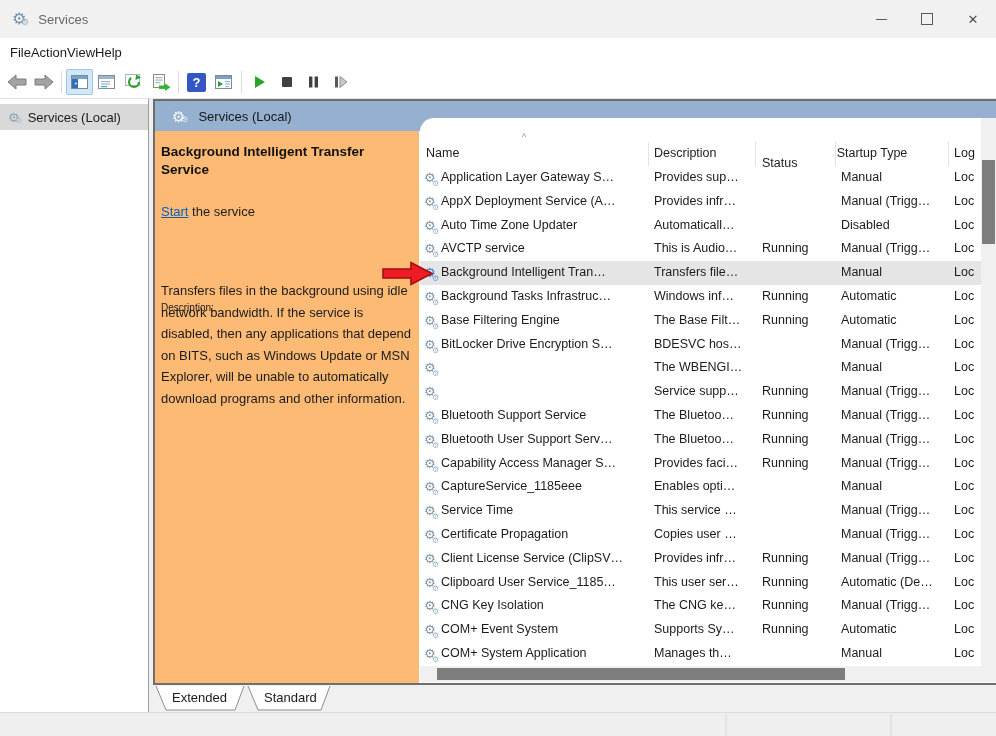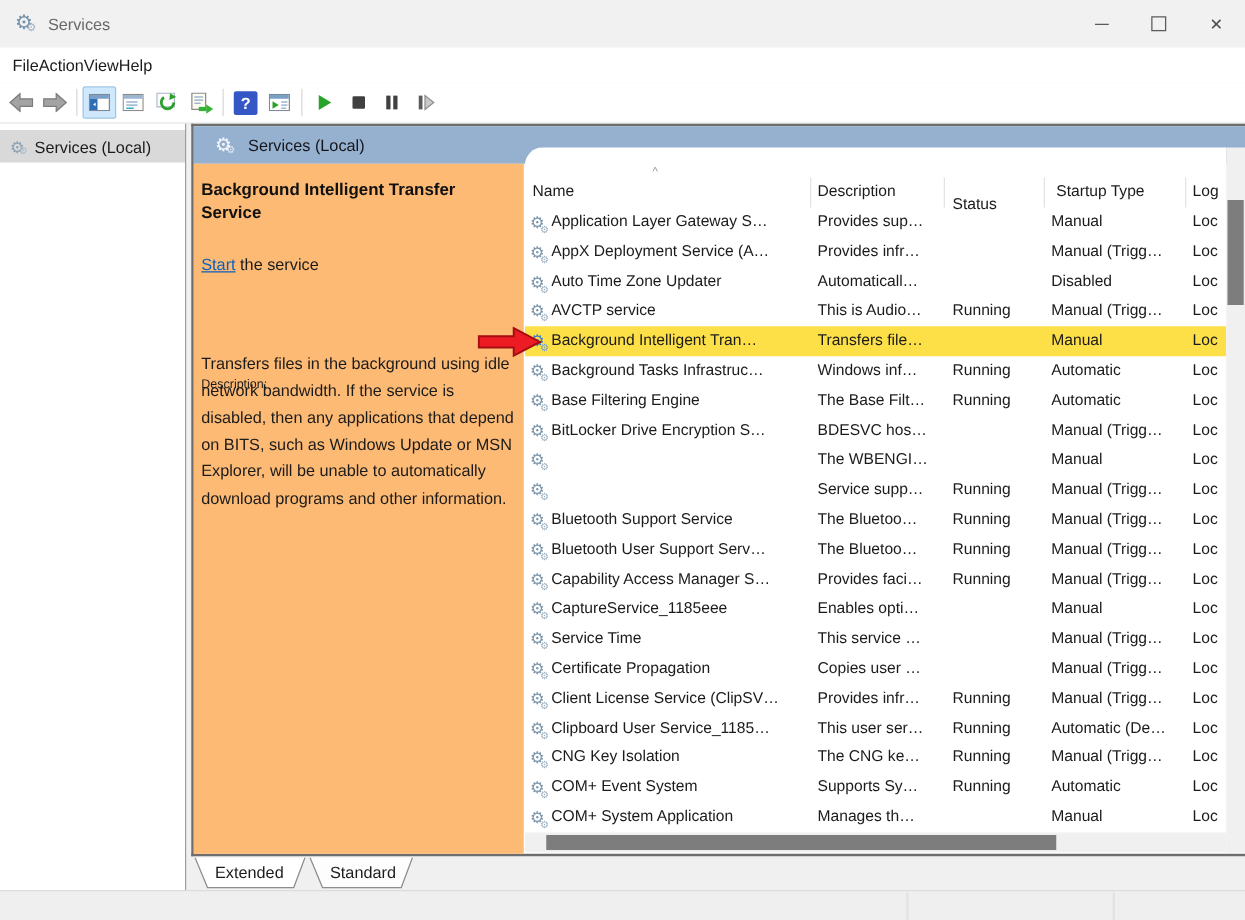--- a/index.html
+++ b/index.html
@@ -62,21 +62,21 @@
   .info-desc{position:absolute;left:6px;top:149px;width:253px;font-size:13px;color:#1b1b1b;line-height:21.6px;}
 
   
   .list-panel{position:absolute;left:420px;top:118px;width:561px;height:564px;background:#ffffff;
               border-top-left-radius:14px;overflow:hidden;}
   .sort-caret{position:absolute;top:14px;left:102px;font-size:9px;color:#8f8f8f;}
   .col-h{position:absolute;top:24px;height:22px;line-height:22px;font-size:12.5px;color:#1b1b1b;white-space:nowrap;overflow:hidden;}
   .col-sep{position:absolute;top:24px;height:24px;width:1px;background:#e3e3e3;}
   .rows{position:absolute;left:0;top:48px;width:561px;}
   .svc-row{position:relative;height:23.8px;width:561px;}
-  .svc-row.selected{background:#fde047;}
+  .svc-row.selected{background:#e5e5e5;}
   .svc-row .cell{position:absolute;top:0;height:23.8px;line-height:23.8px;font-size:12.5px;color:#1b1b1b;
                  white-space:nowrap;overflow:hidden;}
   .c-name{left:21px;width:205px;}
   .c-desc{left:234px;width:100px;}
   .c-status{left:342px;width:75px;}
   .c-startup{left:421px;width:108px;}
   .c-logon{left:534px;width:27px;}
   .row-gear{position:absolute;left:4px;top:0;height:23.8px;line-height:23.8px;font-size:13px;color:#7e96ab;}
   .row-gear::after{content:"⚙";position:absolute;left:8px;top:6px;font-size:8px;color:#9cb1c2;}
   .svc-row.selected .row-gear{color:#3f7ec2;}
@@ -233,21 +233,21 @@
     <div class="info-start"><span class="link">Start</span><span> the service</span></div>
     <div class="info-desc-label">Description:</div>
     <div class="info-desc">Transfers files in the background using idle network bandwidth. If the service is disabled, then any applications that depend on BITS, such as Windows Update or MSN Explorer, will be unable to automatically download programs and other information.</div>
   </div>
 
   <div class="list-panel">
     <span class="sort-caret">^</span>
     <span class="col-h" style="left:6px;width:200px;">Name</span>
     <span class="col-h" style="left:234px;width:95px;">Description</span>
     <span class="col-h" style="left:342px;width:70px;margin-top:10px;">Status</span>
-    <span class="col-h" style="left:425px;width:100px;">Startup Type</span>
+    <span class="col-h" style="left:402px;width:100px;text-align:center;">Startup Type</span>
     <span class="col-h" style="left:534px;width:27px;">Log</span>
     <span class="col-sep" style="left:228px;"></span>
     <span class="col-sep" style="left:335px;"></span>
     <span class="col-sep" style="left:415px;"></span>
     <span class="col-sep" style="left:528px;"></span>
 
     <div class="rows">
         <div class="svc-row">
     <span class="row-gear">⚙</span>
     <span class="cell c-name">Application Layer Gateway S…</span>

